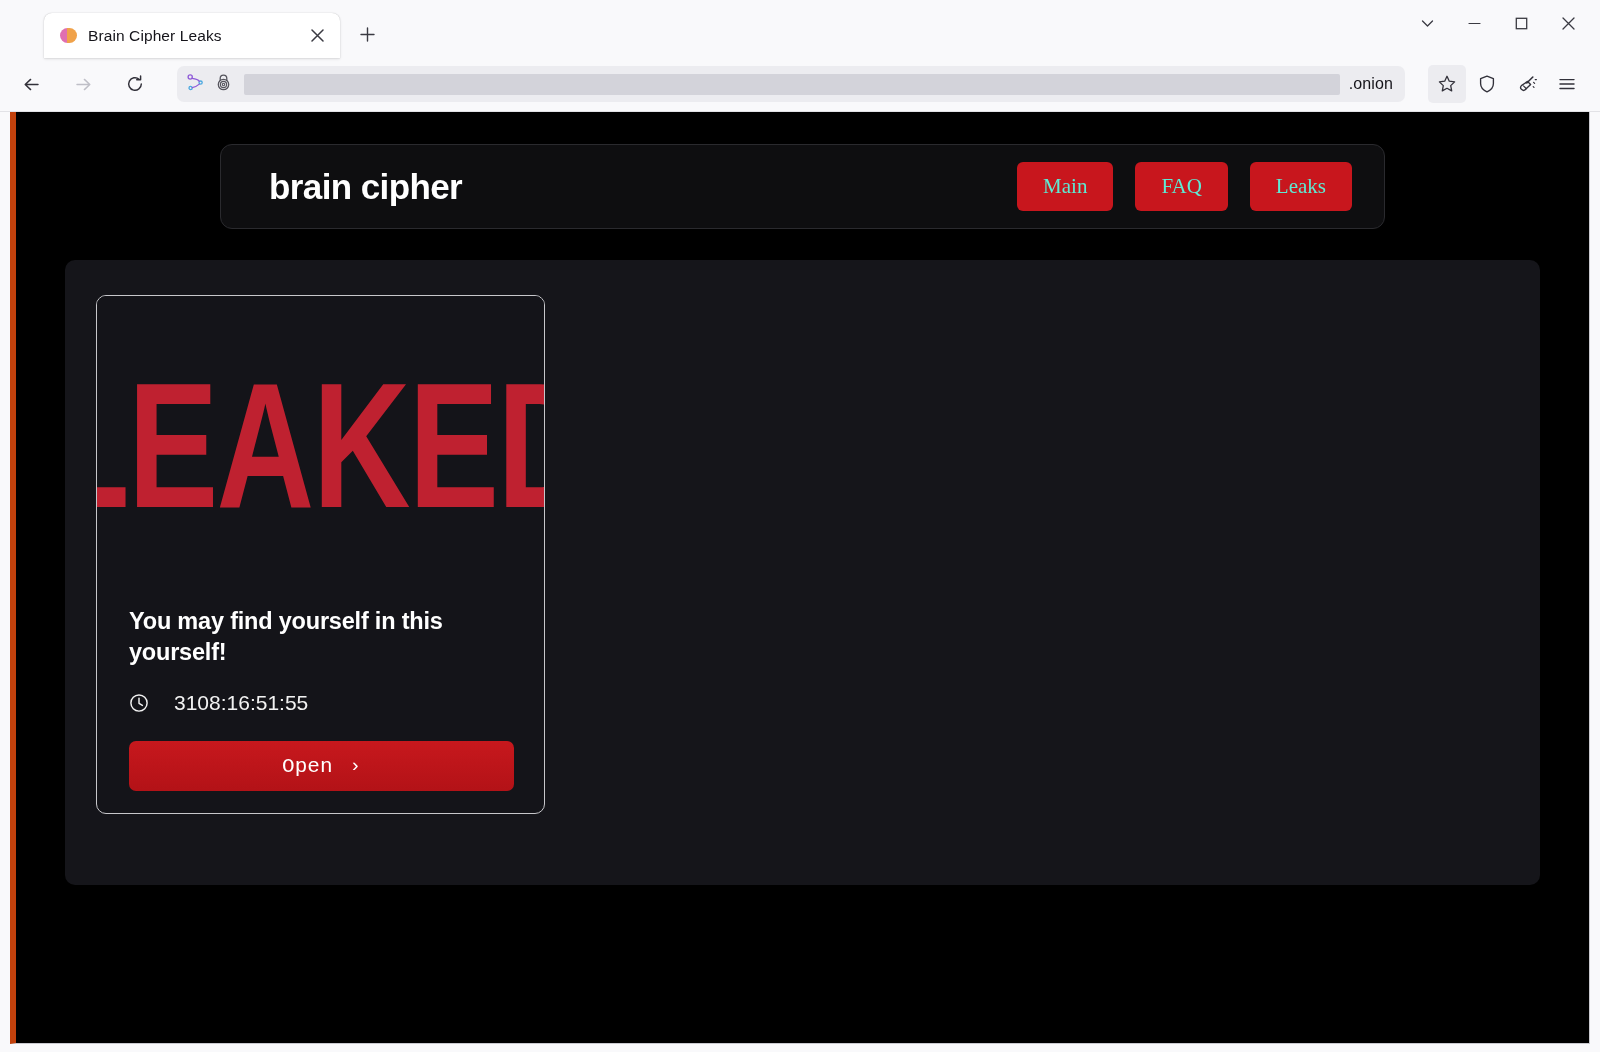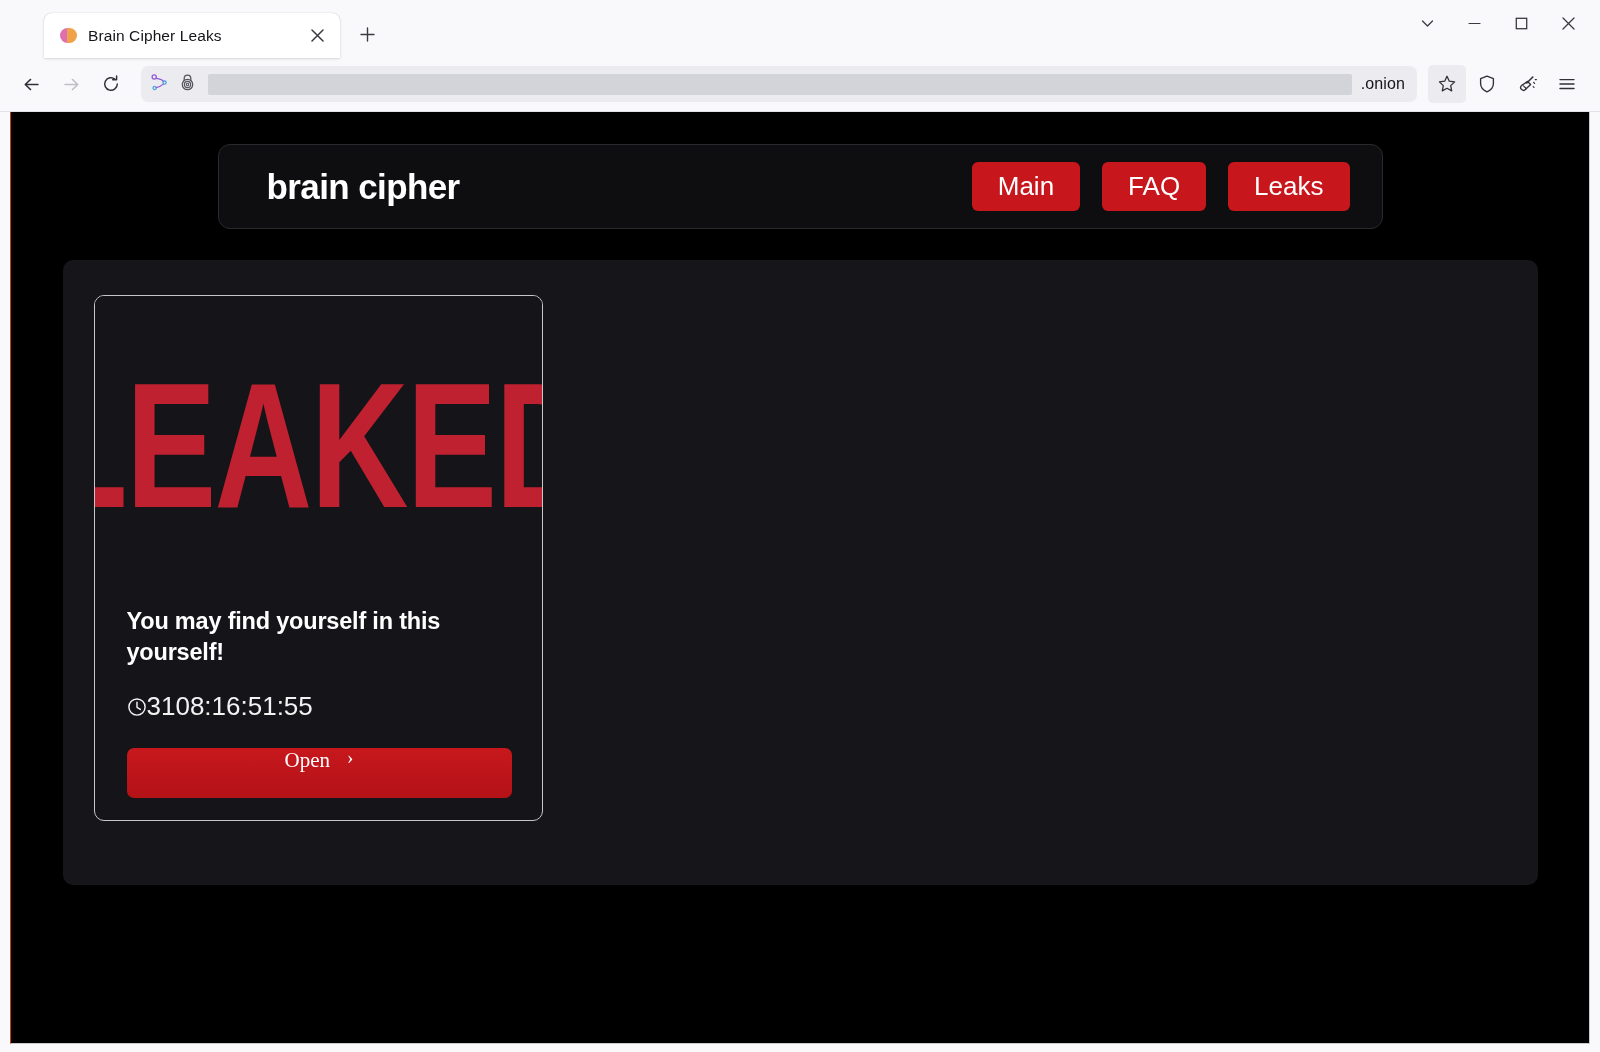--- a/index.html
+++ b/index.html
@@ -104,21 +104,21 @@
     display: flex; align-items: center; justify-content: center;
   }
 
   
   .navbar {
     height: 55px;
     background: #f9f9fb;
     display: flex;
     align-items: center;
     padding: 0 14px 0 12px;
-    gap: 2px;
+    gap: 14px;
     border-bottom: 1px solid #e2e2e6;
   }
   .navbtn {
     width: 38px; height: 38px;
     display: flex; align-items: center; justify-content: center;
     border-radius: 5px;
     flex: 0 0 auto;
   }
 
   .urlbar {
@@ -148,21 +148,21 @@
     letter-spacing: .1px;
   }
 
   .toolbar-right { display: flex; align-items: center; gap: 2px; }
   .navbtn.bookmark { background: #ececf0; }
 
   
   .viewport {
     flex: 1 1 auto;
     background: #000000;
-    border-left: 1px solid #c2410c;
+    border-left: 6px solid #c2410c;
     border-right: 1px solid #c9c9cf;
     border-bottom: 1px solid #c9c9cf;
     margin: 0 10px 8px 10px;
     overflow: hidden;
     position: relative;
   }
 
   .site-header {
     margin: 32px auto 0 auto;
     width: 1165px;
@@ -182,29 +182,29 @@
     letter-spacing: -0.6px;
   }
 
   .nav-links {
     margin-left: auto;
     display: flex;
     gap: 22px;
   }
   .nav-btn {
     background: #c8161d;
-    color: #ffffff;
-    font-size: 26px;
+    color: #5eead4;
+    font-size: 21px;
     border: none;
     border-radius: 6px;
     padding: 0 26px;
     height: 49px;
     line-height: 49px;
     cursor: pointer;
-    font-family: Liberation Sans, sans-serif;
+    font-family: Liberation Serif, serif;
     white-space: nowrap;
   }
 
   .content-panel {
     margin: 31px auto 0 auto;
     width: 1475px;
     height: 625px;
     background: #15151a;
     border-radius: 10px;
     padding: 35px 0 0 31px;
@@ -247,40 +247,40 @@
     color: #ffffff;
     line-height: 1.32;
     max-width: 330px;
     letter-spacing: -.2px;
   }
 
   .leak-timer {
     margin-top: 23px;
     display: flex;
     align-items: center;
-    gap: 0;
+    gap: 25px;
     color: #f2f2f2;
-    font-size: 26px;
+    font-size: 21px;
   }
   .leak-timer svg { display: block; flex: 0 0 auto; }
 
   .open-btn {
     margin-top: 26px;
     width: 385px;
     height: 50px;
     background: #c01419;
     background-image: linear-gradient(180deg, #c7181d 0%, #b31217 100%);
     border: none;
     border-radius: 7px;
     color: #ffffff;
     font-size: 21px;
-    font-family: Liberation Serif, serif;
+    font-family: Liberation Mono, monospace;
     cursor: pointer;
     display: flex;
-    align-items: flex-start;
+    align-items: center;
     justify-content: center;
     gap: 17px;
   }
   .open-btn .chev { font-size: 19px; line-height: 1; }
 </style>
 </head>
 <body>
 
 <div class="browser">
 

